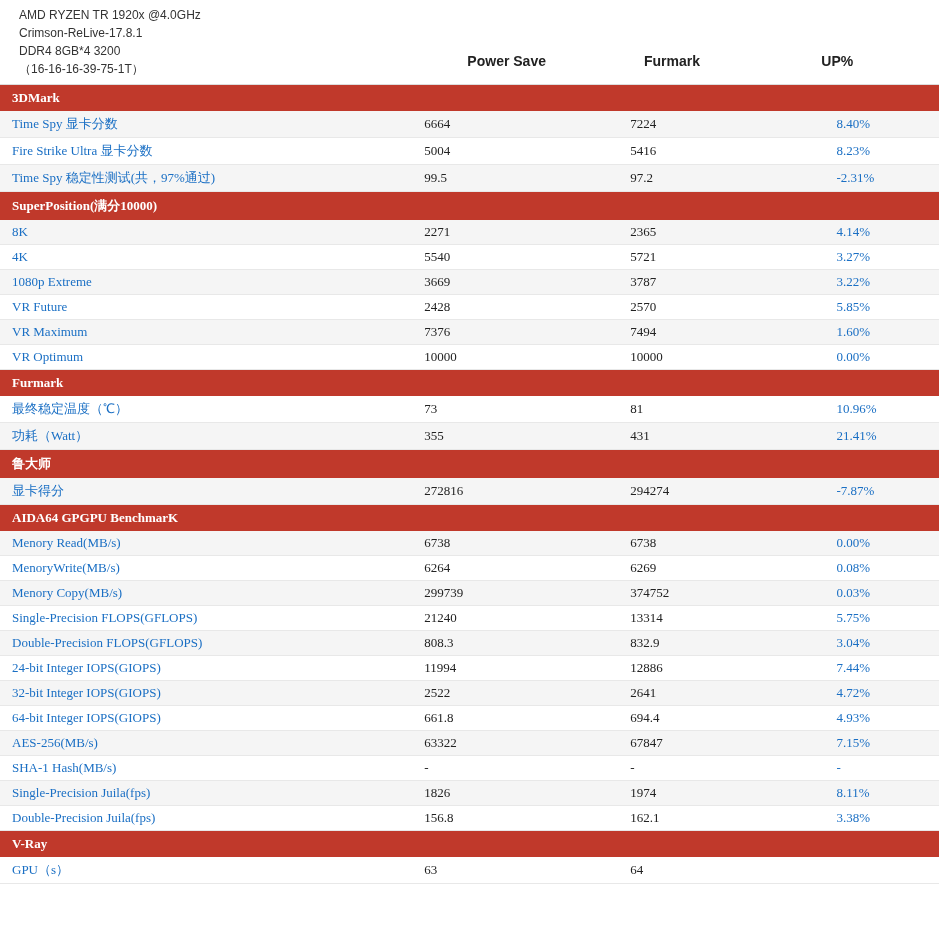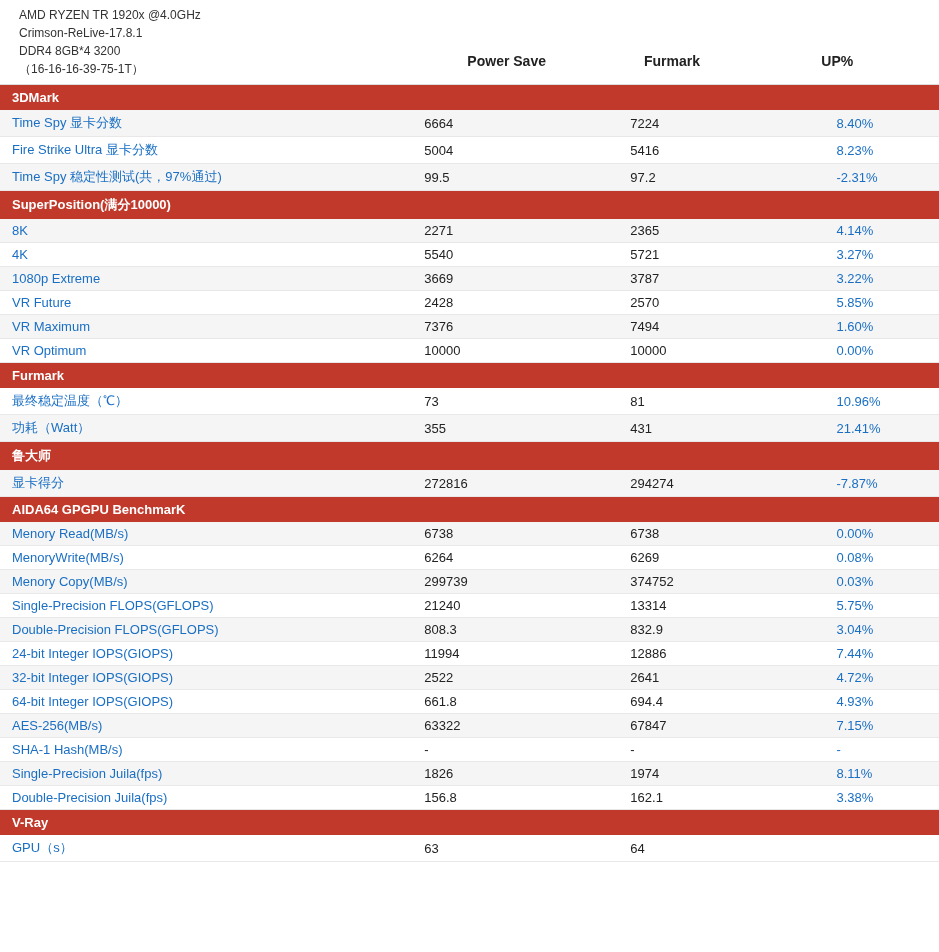--- a/index.html
+++ b/index.html
@@ -35,20 +35,21 @@
       font-weight: bold;
       font-size: 14px;
       color: #222;
     }
     .col-header.up {
       color: #222;
     }
     table {
       width: 100%;
       border-collapse: collapse;
+      font-family: Liberation Serif, serif;
     }
     .section-header td {
       background: #c0392b;
       color: #fff;
       font-weight: bold;
       font-size: 13px;
       padding: 5px 12px;
     }
     .data-row td {
       padding: 4px 12px;

